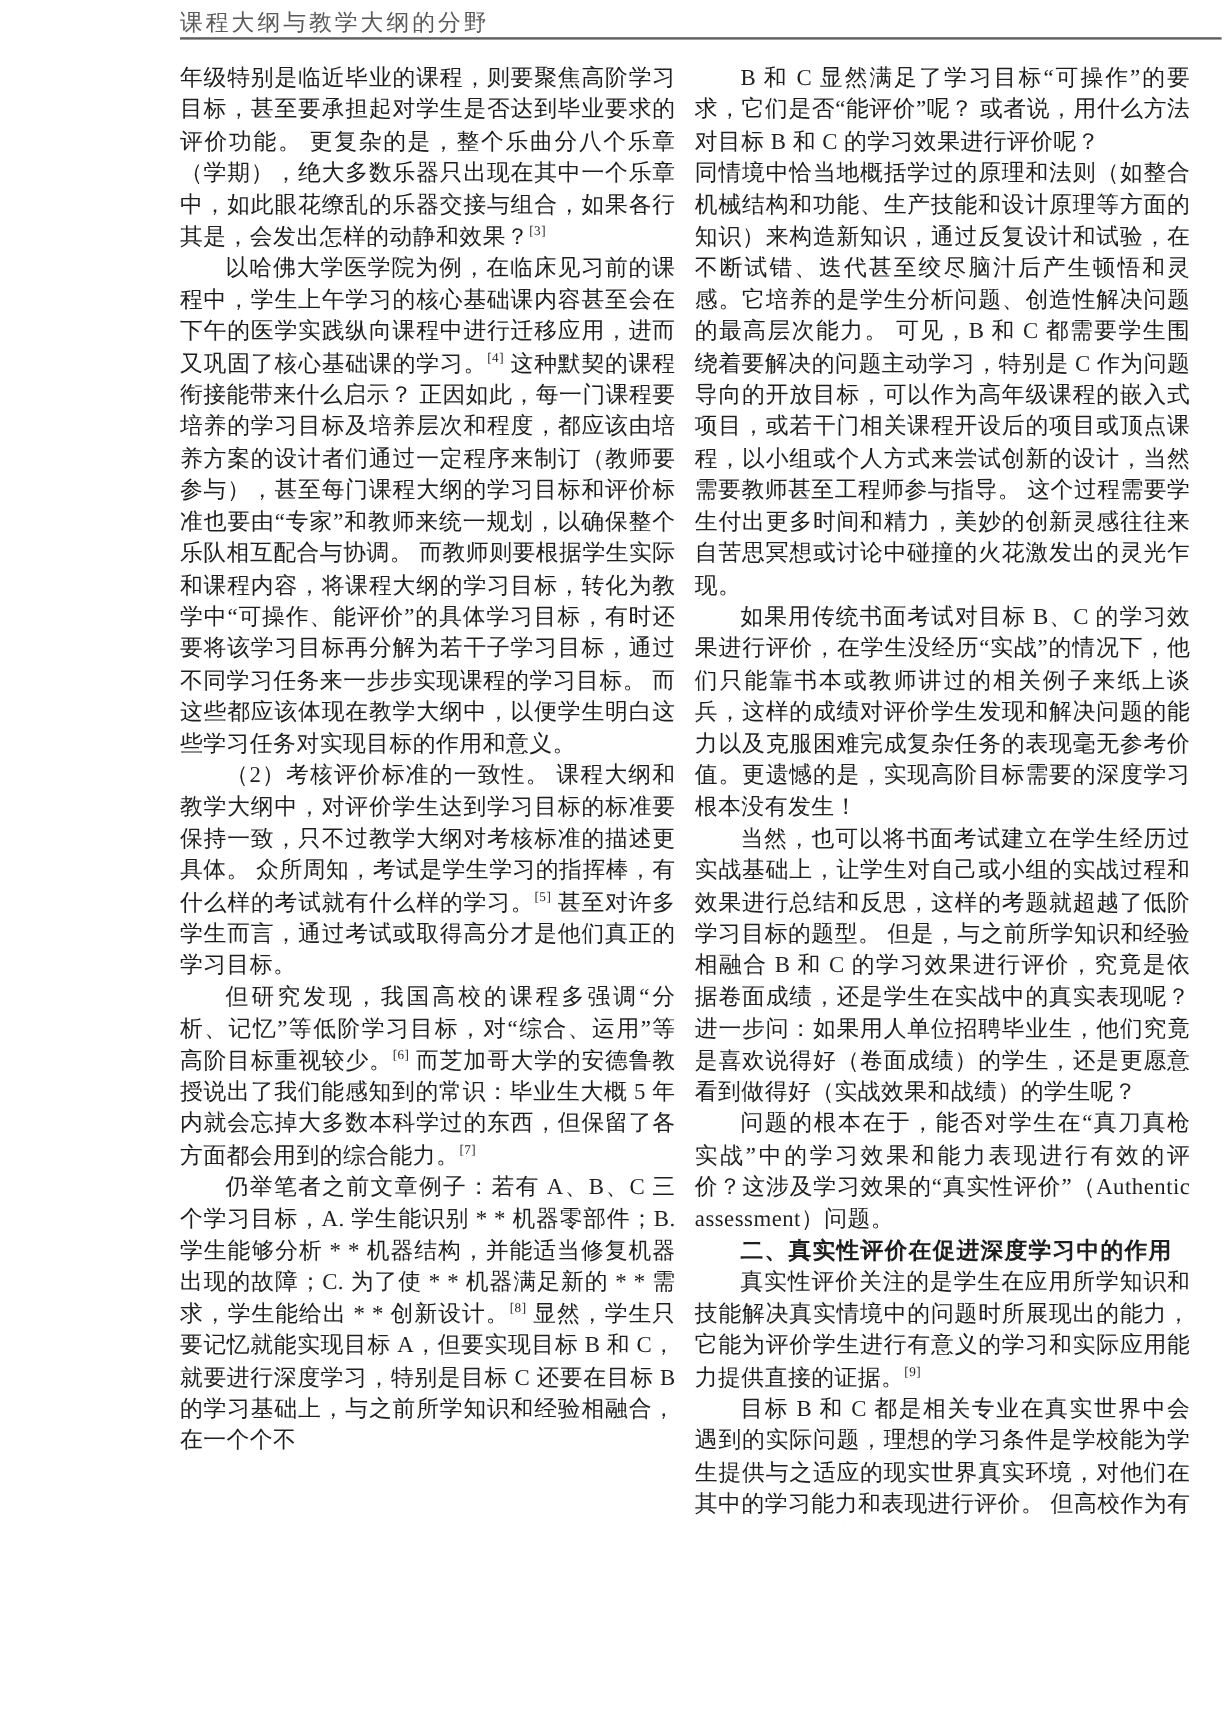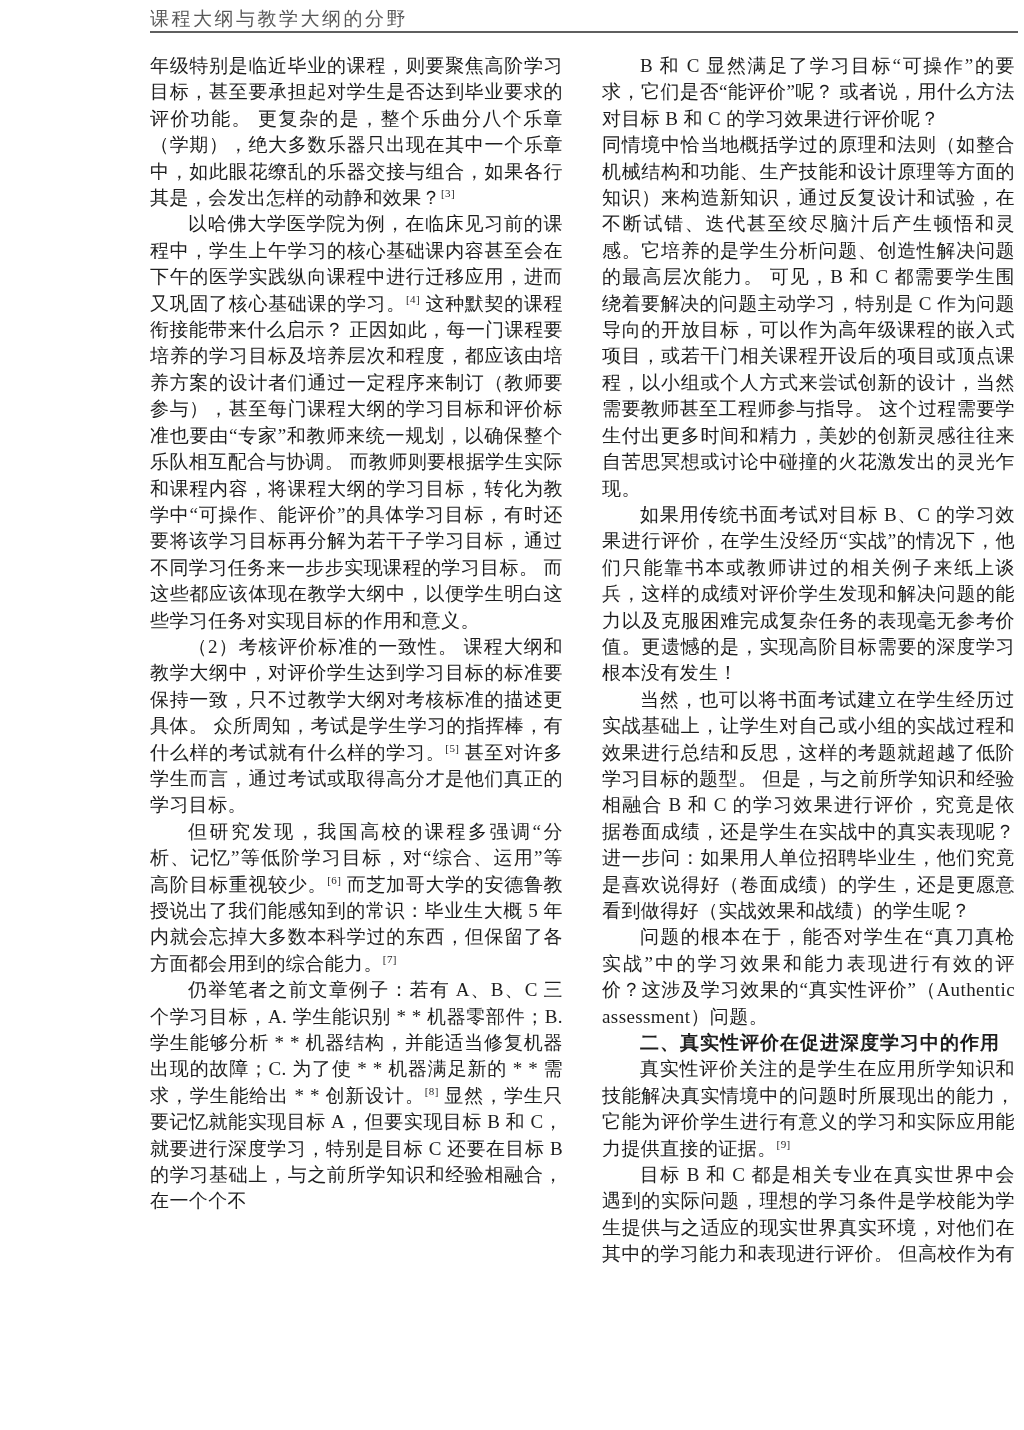--- a/index.html
+++ b/index.html
@@ -32,37 +32,37 @@
     width: 868px;
     height: 2px;
     background: #5f5f5f;
   }
   .columns {
     position: absolute;
     left: 118px;
     top: 53px;
     width: 868px;
     display: flex;
-    gap: 39px;
+    gap: 16px;
   }
   .col {
     width: 413px;
   }
   p.para {
     margin: 0;
     font-size: 19px;
     line-height: 26.4px;
     text-align: justify;
     text-justify: inter-ideograph;
     letter-spacing: 0.4px;
   }
   p.indent { text-indent: 2em; font-family: Liberation Serif, serif; }
   p.heading {
     font-weight: bold;
-    font-family: Liberation Sans, sans-serif;
+    font-family: Liberation Mono, monospace;
     letter-spacing: 1px;
   }
   sup {
     font-size: 11px;
     line-height: 0;
     vertical-align: super;
   }
   .page-number {
     position: absolute;
     left: 118px;

